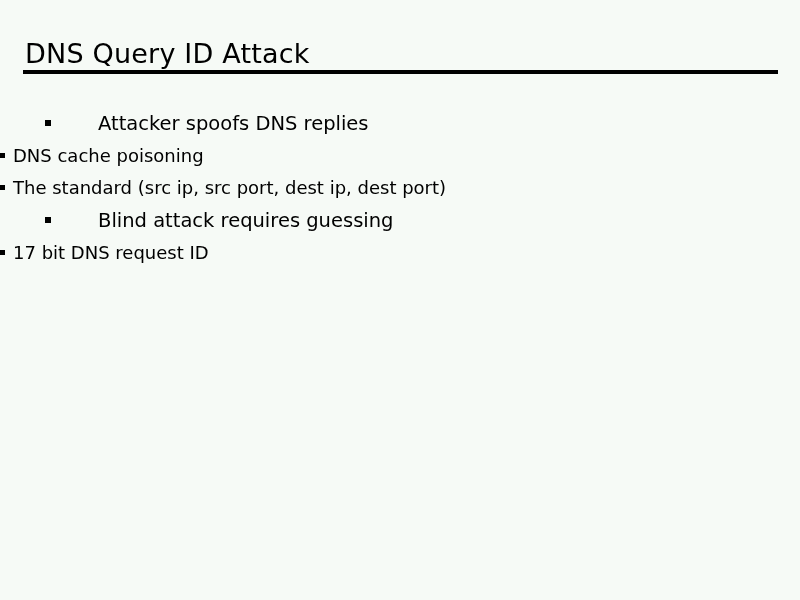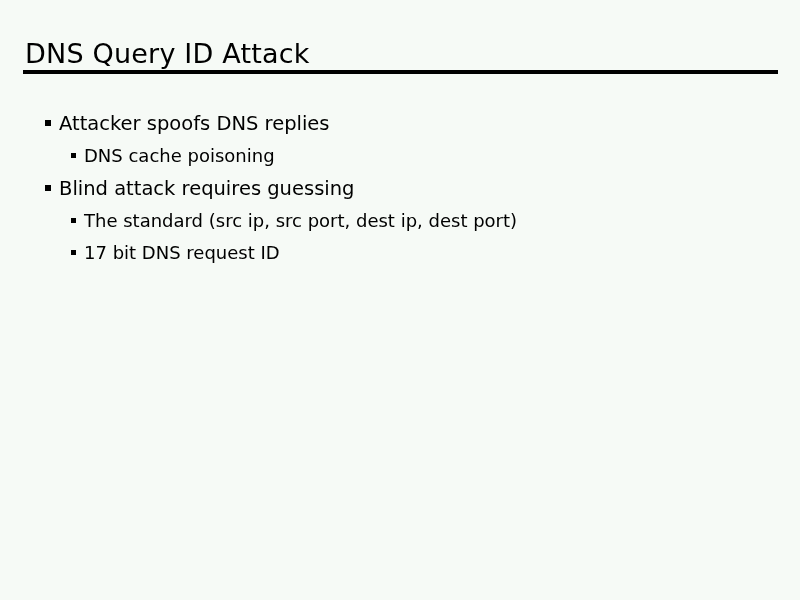--- a/index.html
+++ b/index.html
@@ -55,24 +55,24 @@
 
   .bullet-row {
     display: flex;
     align-items: baseline;
     white-space: nowrap;
   }
 
   .bullet-row.level-1 {
     padding-left: 45px;
     margin-bottom: 2px;
+    gap: 39px;
   }
 
   .bullet-row.level-2 {
-    padding-left: 71px;
     margin-bottom: 2px;
   }
 
   .bullet-marker {
     display: inline-block;
     flex: 0 0 auto;
     background: #000000;
   }
 
   .level-1 .bullet-marker {
@@ -120,28 +120,28 @@
     <div class="bullet-row level-1">
       <span class="bullet-marker"></span>
       <span class="bullet-text">Attacker spoofs DNS replies</span>
     </div>
 
     <div class="bullet-row level-2">
       <span class="bullet-marker"></span>
       <span class="bullet-text">DNS cache poisoning</span>
     </div>
 
+    <div class="bullet-row level-2">
+      <span class="bullet-marker"></span>
+      <span class="bullet-text">The standard (src ip, src port, dest ip, dest port)</span>
+    </div>
+
     <div class="bullet-row level-1">
       <span class="bullet-marker"></span>
       <span class="bullet-text">Blind attack requires guessing</span>
-    </div>
-
-    <div class="bullet-row level-2">
-      <span class="bullet-marker"></span>
-      <span class="bullet-text">The standard (src ip, src port, dest ip, dest port)</span>
     </div>
 
     <div class="bullet-row level-2">
       <span class="bullet-marker"></span>
       <span class="bullet-text">17 bit DNS request ID</span>
     </div>
 
   </div>
 </div>
 

